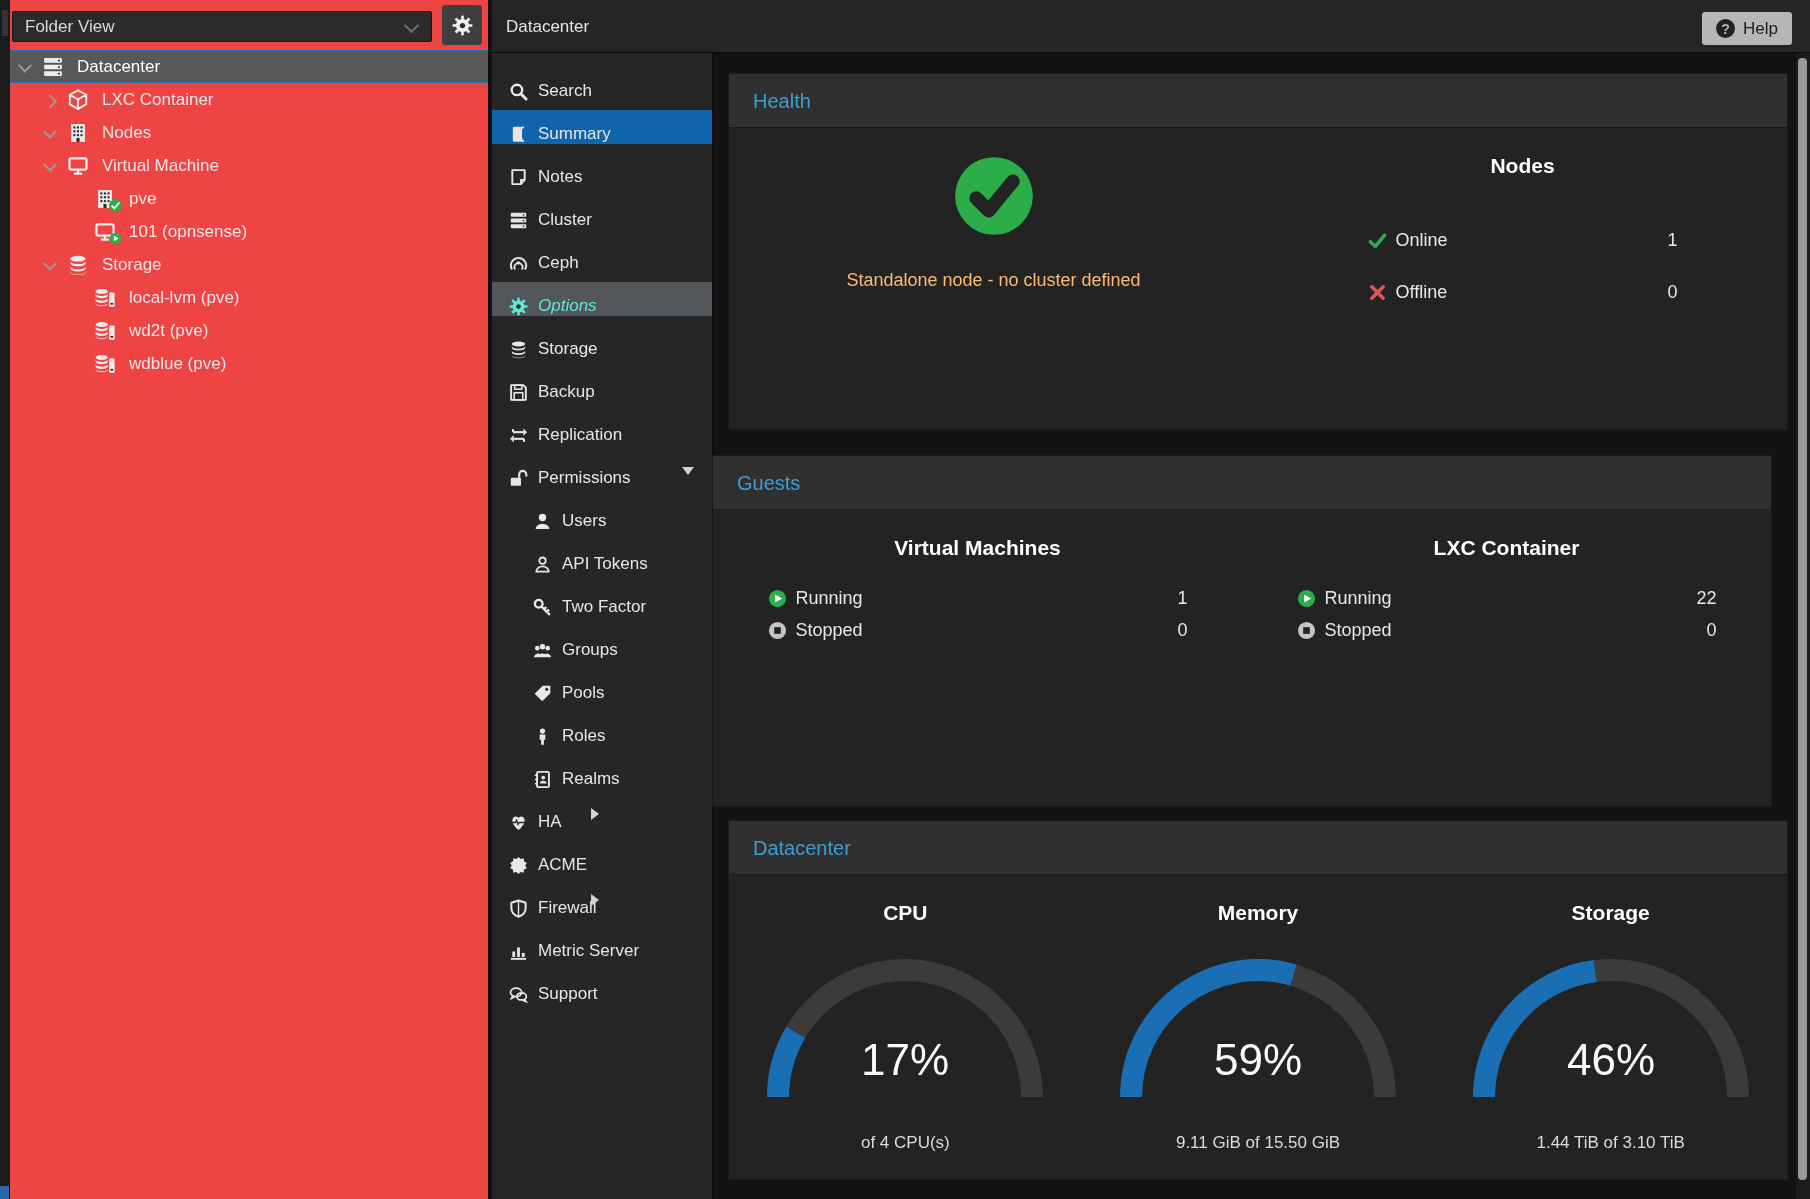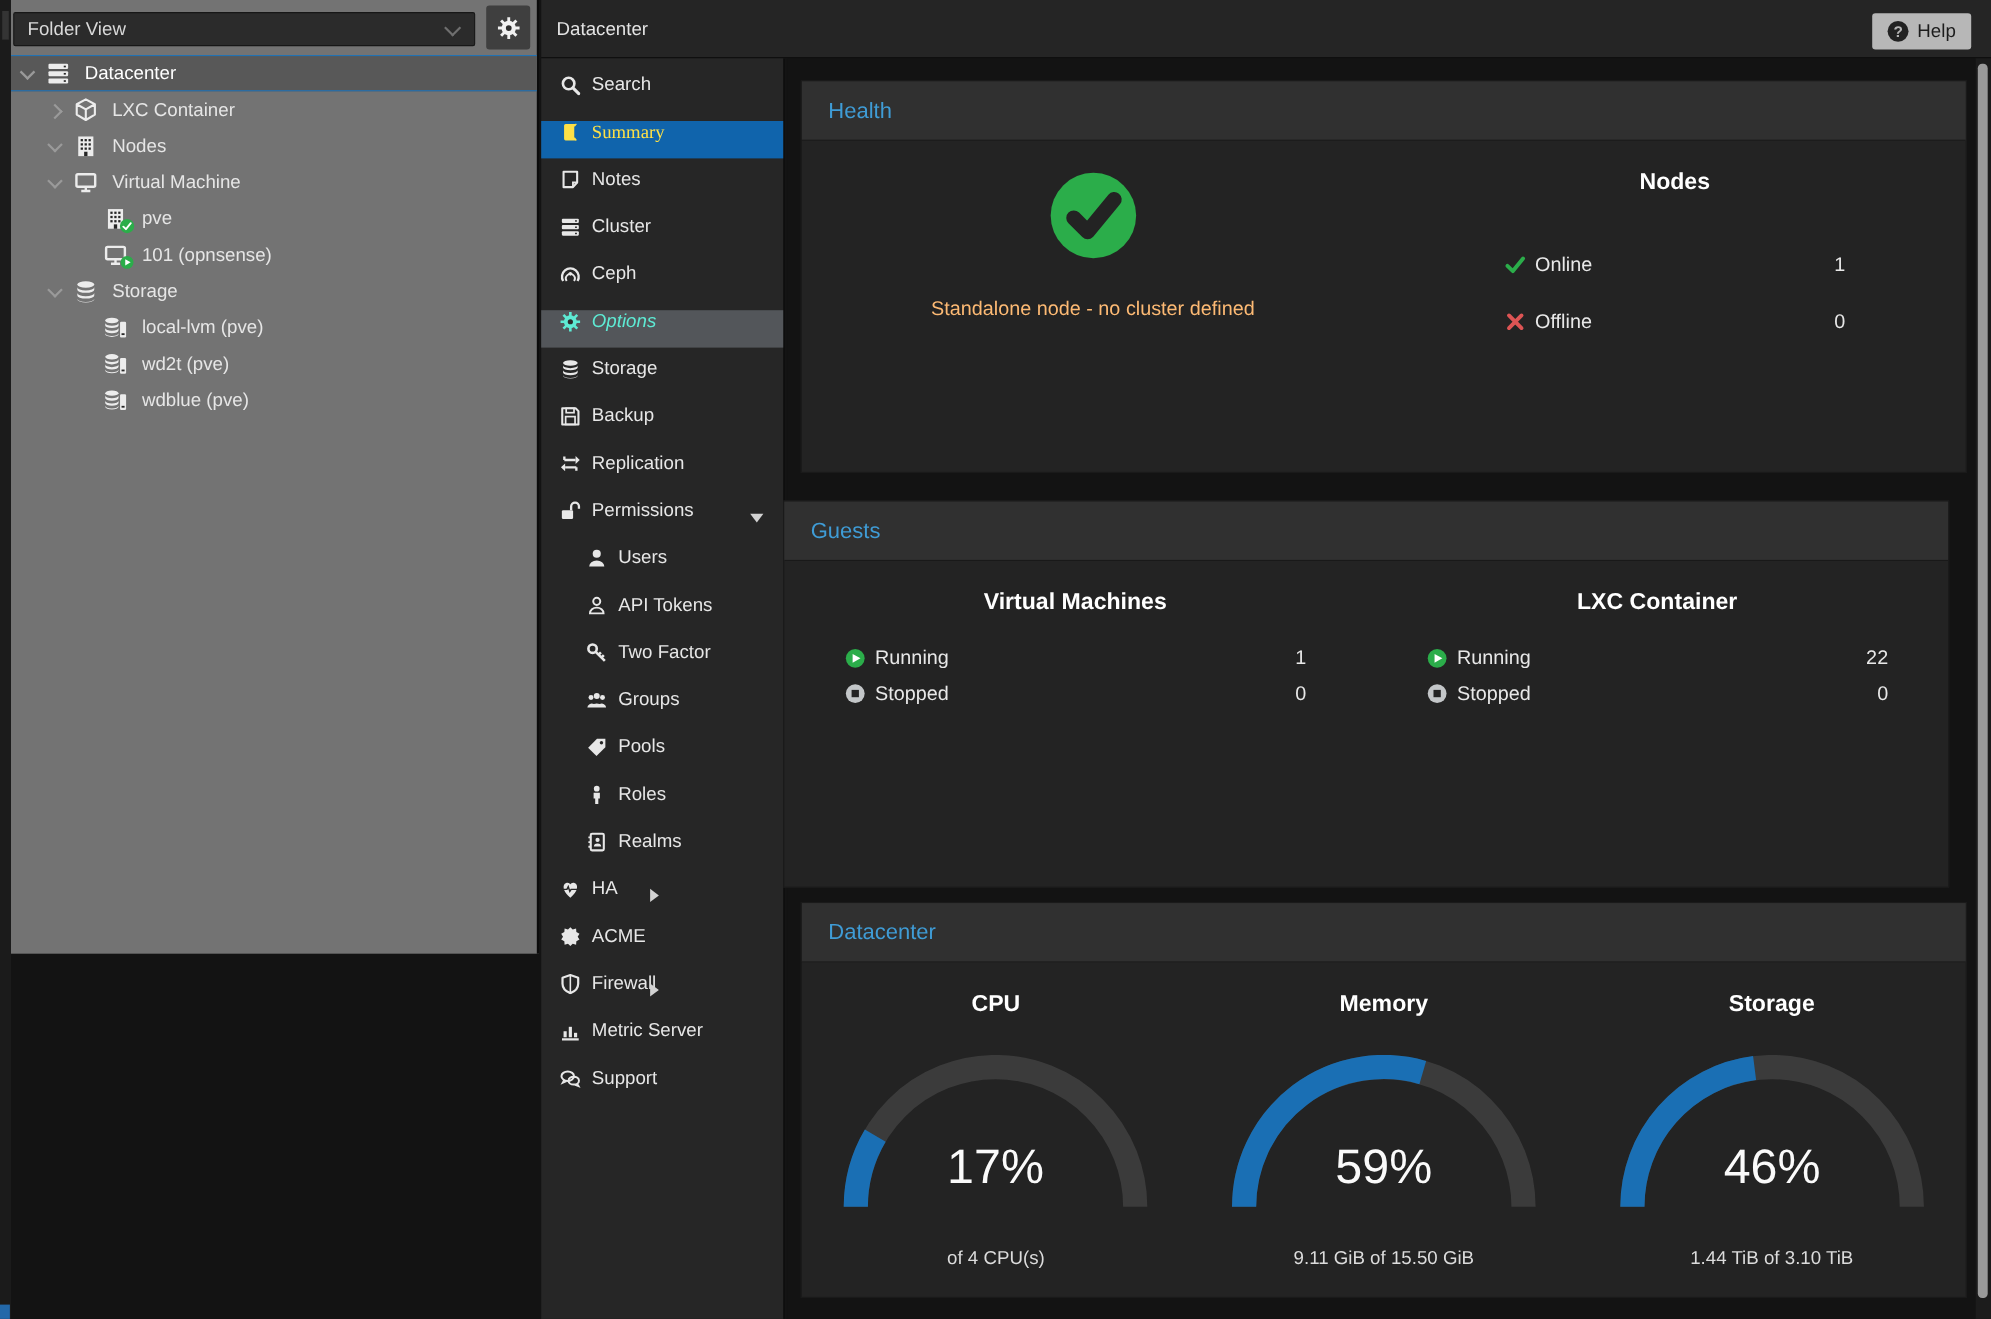--- a/index.html
+++ b/index.html
@@ -6,21 +6,21 @@
     background:#131313;font-family:"Liberation Sans",sans-serif;
     -webkit-font-smoothing:antialiased;}
   .abs{position:absolute;}
 
   
   #edge-strip{left:0;top:0;width:10px;height:1199px;background:#1b1b1b;}
   #edge-notch{left:2px;top:10px;width:6px;height:26px;background:#343434;}
   #corner-accent{left:0;top:1186px;width:9px;height:13px;background:#2368a9;}
 
   
-  #sidebar{left:10px;top:0;width:480px;height:867px;background:#737373;
+  #sidebar{left:10px;top:0;width:480px;height:1199px;background:#ef4444;
     border-right:2px solid #0b0b0b;box-sizing:border-box;}
   #view-combo{position:absolute;left:2px;top:11px;width:420px;height:31px;
     background:#2b2b2b;border:1px solid #171717;border-radius:2px;
     color:#d9d9d9;font-size:17px;line-height:29px;padding-left:12px;box-sizing:border-box;}
   #view-combo .combo-chev{position:absolute;right:14px;top:8px;width:9px;height:9px;
     border-right:2px solid #6f6f6f;border-bottom:2px solid #6f6f6f;transform:rotate(45deg);}
   #gear-btn{position:absolute;left:432px;top:5px;width:40px;height:40px;background:#3f3f3f;
     border-radius:3px;display:flex;align-items:center;justify-content:center;color:#f0f0f0;}
   #tree{position:absolute;left:0;top:50px;width:100%;}
   .tree-row{height:33px;display:flex;align-items:center;color:#e6e6e6;font-size:17px;
@@ -53,26 +53,26 @@
     background:#b7b7b7;border-radius:3px;display:flex;align-items:center;gap:8px;
     color:#1c1c1c;font-size:17px;}
   #help-btn .qmark{width:19px;height:19px;border-radius:50%;background:#222;
     color:#b7b7b7;font-weight:bold;font-size:14px;display:flex;align-items:center;
     justify-content:center;}
 
   
   #menu{left:492px;top:53px;width:222px;height:1146px;background:#262626;
     border-right:2px solid #0e0e0e;box-sizing:border-box;padding-top:14px;}
   .menu-item{position:relative;height:34px;margin-bottom:9px;display:flex;
-    align-items:flex-start;color:#e7e7e7;font-size:17px;padding-left:16px;box-sizing:border-box;}
+    align-items:flex-end;color:#e7e7e7;font-size:17px;padding-left:16px;box-sizing:border-box;}
   .menu-item .m-ic{width:20px;height:20px;flex:none;margin-right:10px;display:inline-flex;
     align-items:center;justify-content:center;}
   .menu-item .m-ic svg{width:19px;height:19px;}
   .menu-item.indent{padding-left:40px;}
-  .menu-item.selected{background:#1064ac;color:#fde047;font-family:Liberation Serif, serif;}
+  .menu-item.selected{background:#1064ac;color:#e5e5e5;}
   .menu-item.hover{background:#53565a;color:#5eead4;font-style:italic;}
   .exp{position:absolute;top:13px;}
   .exp.down{left:190px;width:0;height:0;border-left:6px solid transparent;
     border-right:6px solid transparent;border-top:8px solid #d2d2d2;}
   .exp.right{left:99px;top:10px;width:0;height:0;border-top:6px solid transparent;
     border-bottom:6px solid transparent;border-left:8px solid #d2d2d2;}
 
   
   #content{left:716px;top:53px;width:1080px;height:1146px;background:#131313;}
   #scrollbar{left:1796px;top:53px;width:14px;height:1146px;background:#1c1c1c;}

